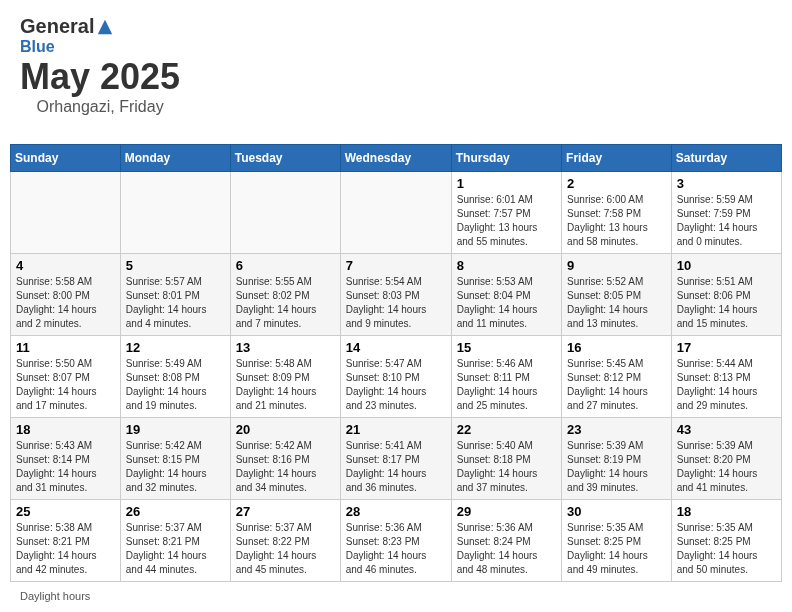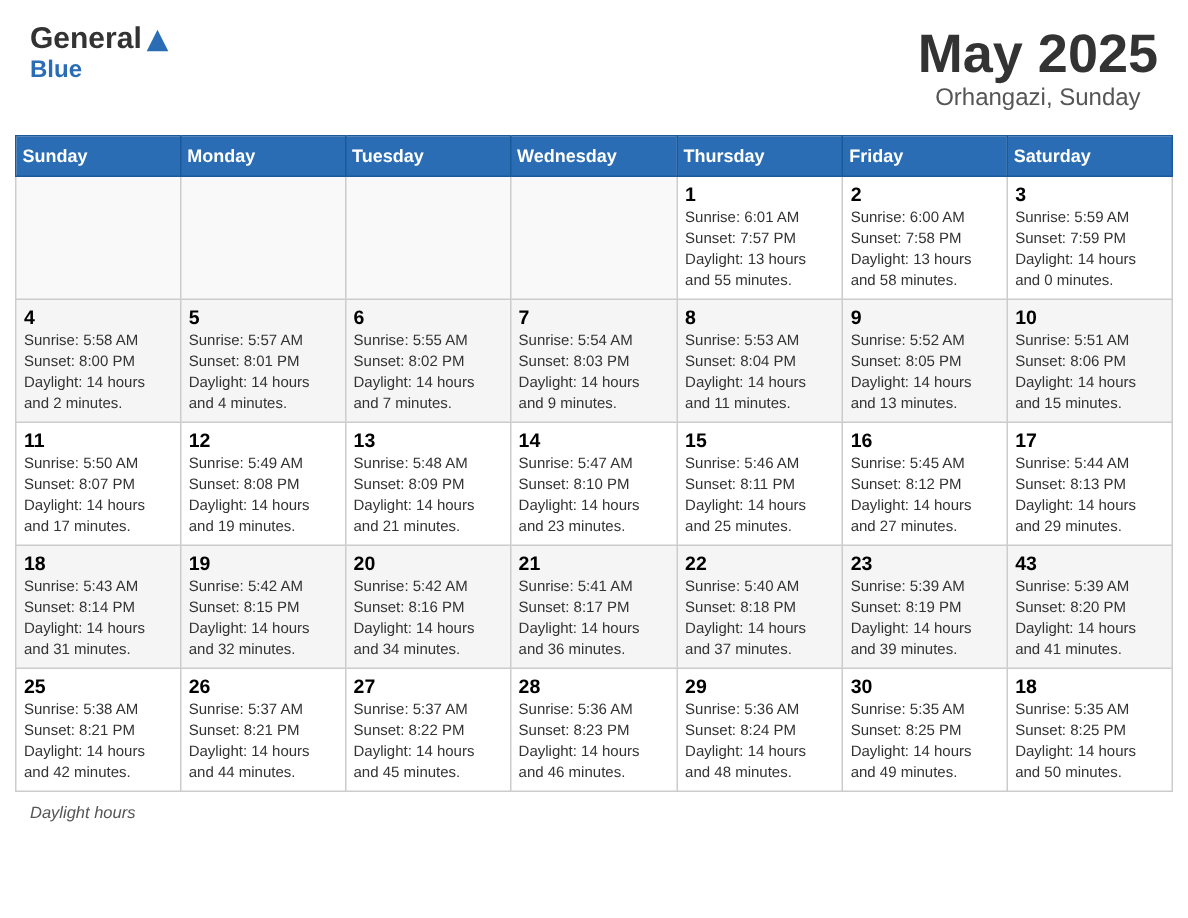--- a/index.html
+++ b/index.html
@@ -7,22 +7,23 @@
       font-family: Arial, sans-serif;
       background: #fff;
       width: 792px;
       min-height: 612px;
       padding: 10px;
     }
     .header {
       display: flex;
       justify-content: space-between;
       align-items: flex-start;
-      margin-bottom: 10px;
+      margin-bottom: 23px;
       padding: 5px 10px;
+      flex-direction: column;
     }
     .logo {
       display: flex;
       flex-direction: column;
       align-items: flex-start;
     }
     .logo-text {
       display: flex;
       align-items: center;
     }
@@ -91,40 +92,39 @@
     }
     .empty-cell {
       background: #f9f9f9 !important;
     }
     .footer {
       margin-top: 8px;
       font-size: 11px;
       color: #555;
       text-align: left;
       padding-left: 10px;
-      font-style: italic;
     }
   </style>
 </head>
 <body>
 
 <div>
   <div class="header">
     <div class="logo">
       <div class="logo-text">
         <span class="logo-general">General</span>
         <svg class="logo-icon" viewBox="0 0 20 20">
           <polygon points="2,18 10,2 18,18" fill="#2a6db5"></polygon>
         </svg>
       </div>
       <span class="logo-blue">Blue</span>
     </div>
     <div class="title-block">
       <div class="month-title">May 2025</div>
-      <div class="location-title">Orhangazi, Sunday</div>
+      <div class="location-title">Orhangazi, Friday</div>
     </div>
   </div>
 
   <table class="calendar">
     <thead>
       <tr>
       <th>Sunday</th>
           <th>Monday</th>
           <th>Tuesday</th>
           <th>Wednesday</th>

